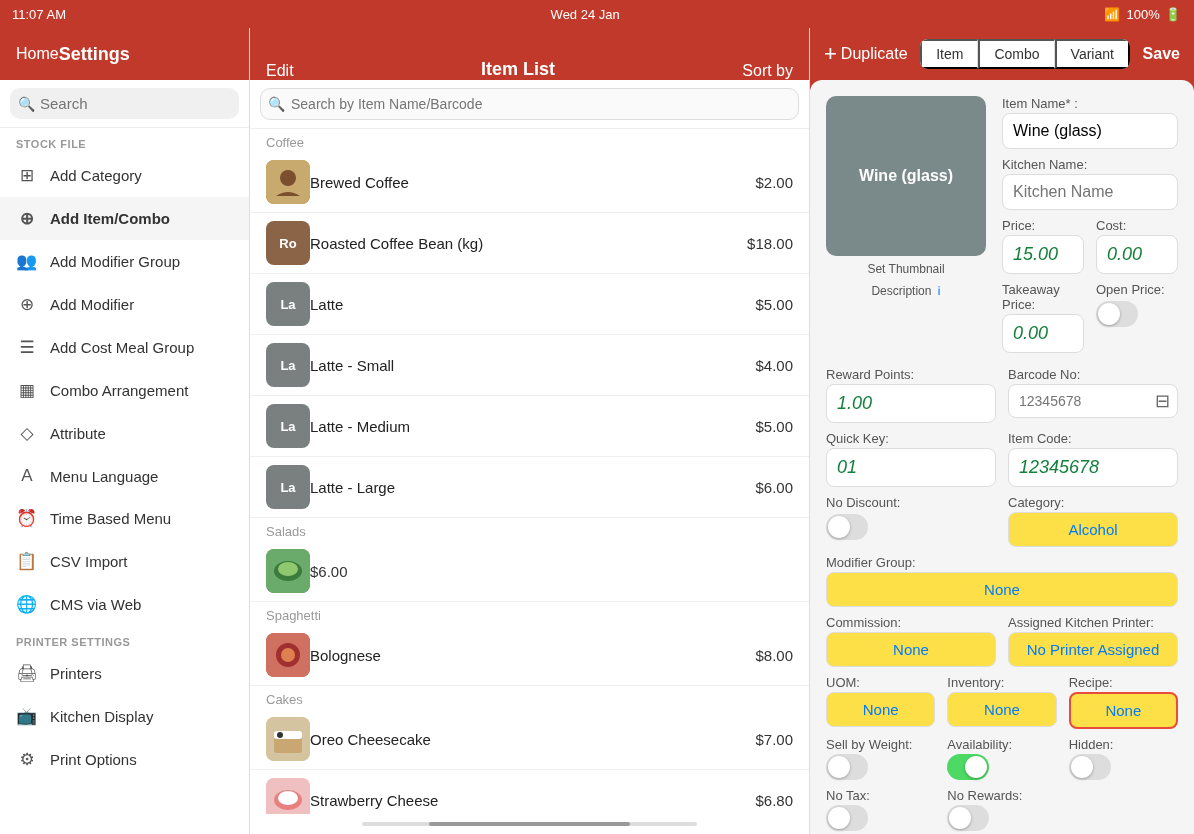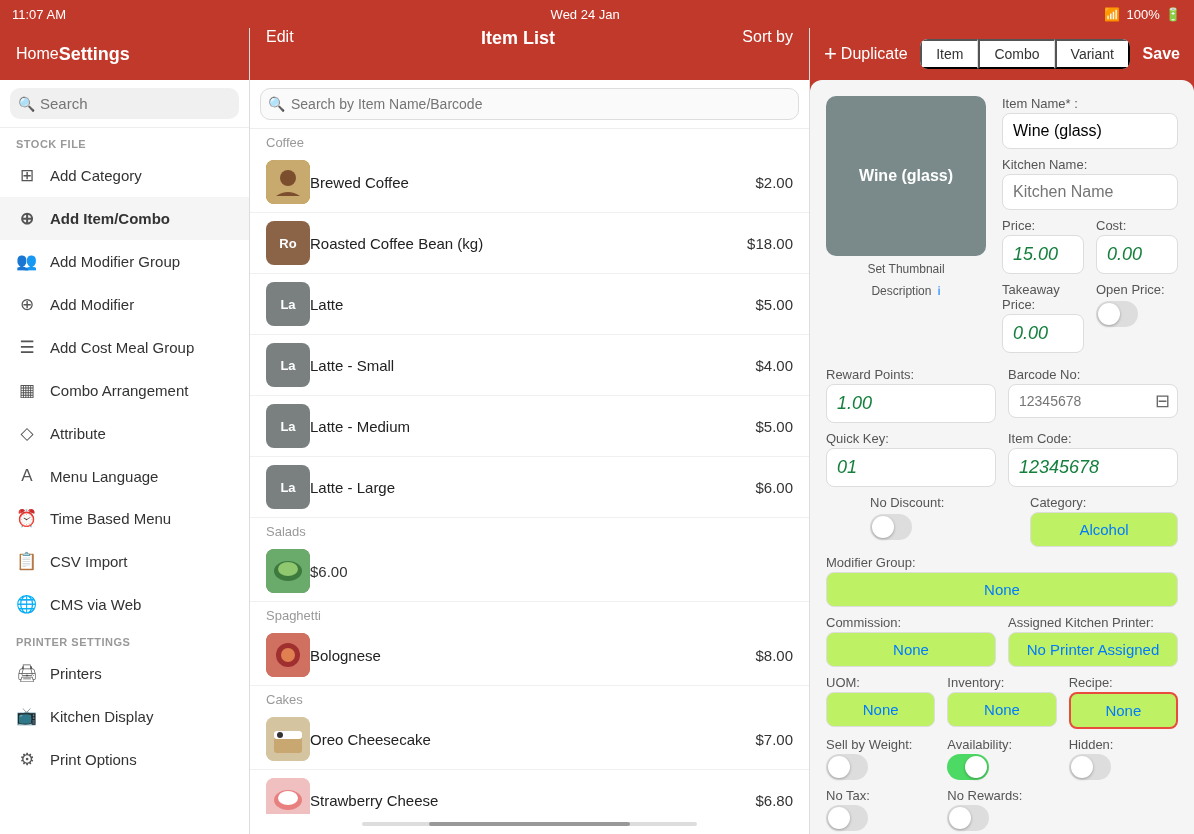--- a/index.html
+++ b/index.html
@@ -92,21 +92,21 @@
       width: 560px;
       background: white;
       display: flex;
       flex-direction: column;
       border-right: 1px solid #ddd;
     }
     .list-header {
       background: #c0392b;
       color: white;
       display: flex;
-      align-items: flex-start;
+      align-items: flex-end;
       justify-content: space-between;
       padding: 0 16px;
       height: 52px;
     }
     .list-header .edit { font-size: 16px; font-weight: 400; }
     .list-header .title { font-size: 18px; font-weight: 600; }
     .list-header .sortby { font-size: 16px; font-weight: 400; }
 
     .list-search {
       padding: 8px 10px;
@@ -304,21 +304,21 @@
       border-radius: 50%;
       background: white;
       top: 2px;
       left: 2px;
       box-shadow: 0 1px 3px rgba(0,0,0,0.3);
       transition: left 0.2s;
     }
     .toggle.on::after { left: 18px; }
 
     .btn-blue {
-      background: #bef264;
+      background: #fde047;
       border: 1px solid #ddd;
       border-radius: 8px;
       color: #007aff;
       font-size: 15px;
       padding: 8px 10px;
       cursor: pointer;
       text-align: center;
       width: 100%;
     }
     .btn-blue.red-outline {
@@ -631,21 +631,21 @@
         <div>
           <div class="field-label">Quick Key:</div>
           <input class="field-number" type="text" value="01" style="">
         </div>
         <div>
           <div class="field-label">Item Code:</div>
           <input class="field-number" type="text" value="12345678" style="">
         </div>
       </div>
 
-      <div class="two-col" style="margin-bottom:8px;margin-left:44px;">
+      <div class="two-col" style="margin-bottom:8px;">
         <div>
           <div class="field-label">No Discount:</div>
           <div class="toggle-row">
             <div class="toggle"></div>
           </div>
         </div>
         <div>
           <div class="field-label">Category:</div>
           <button class="btn-blue">Alcohol</button>
         </div>

